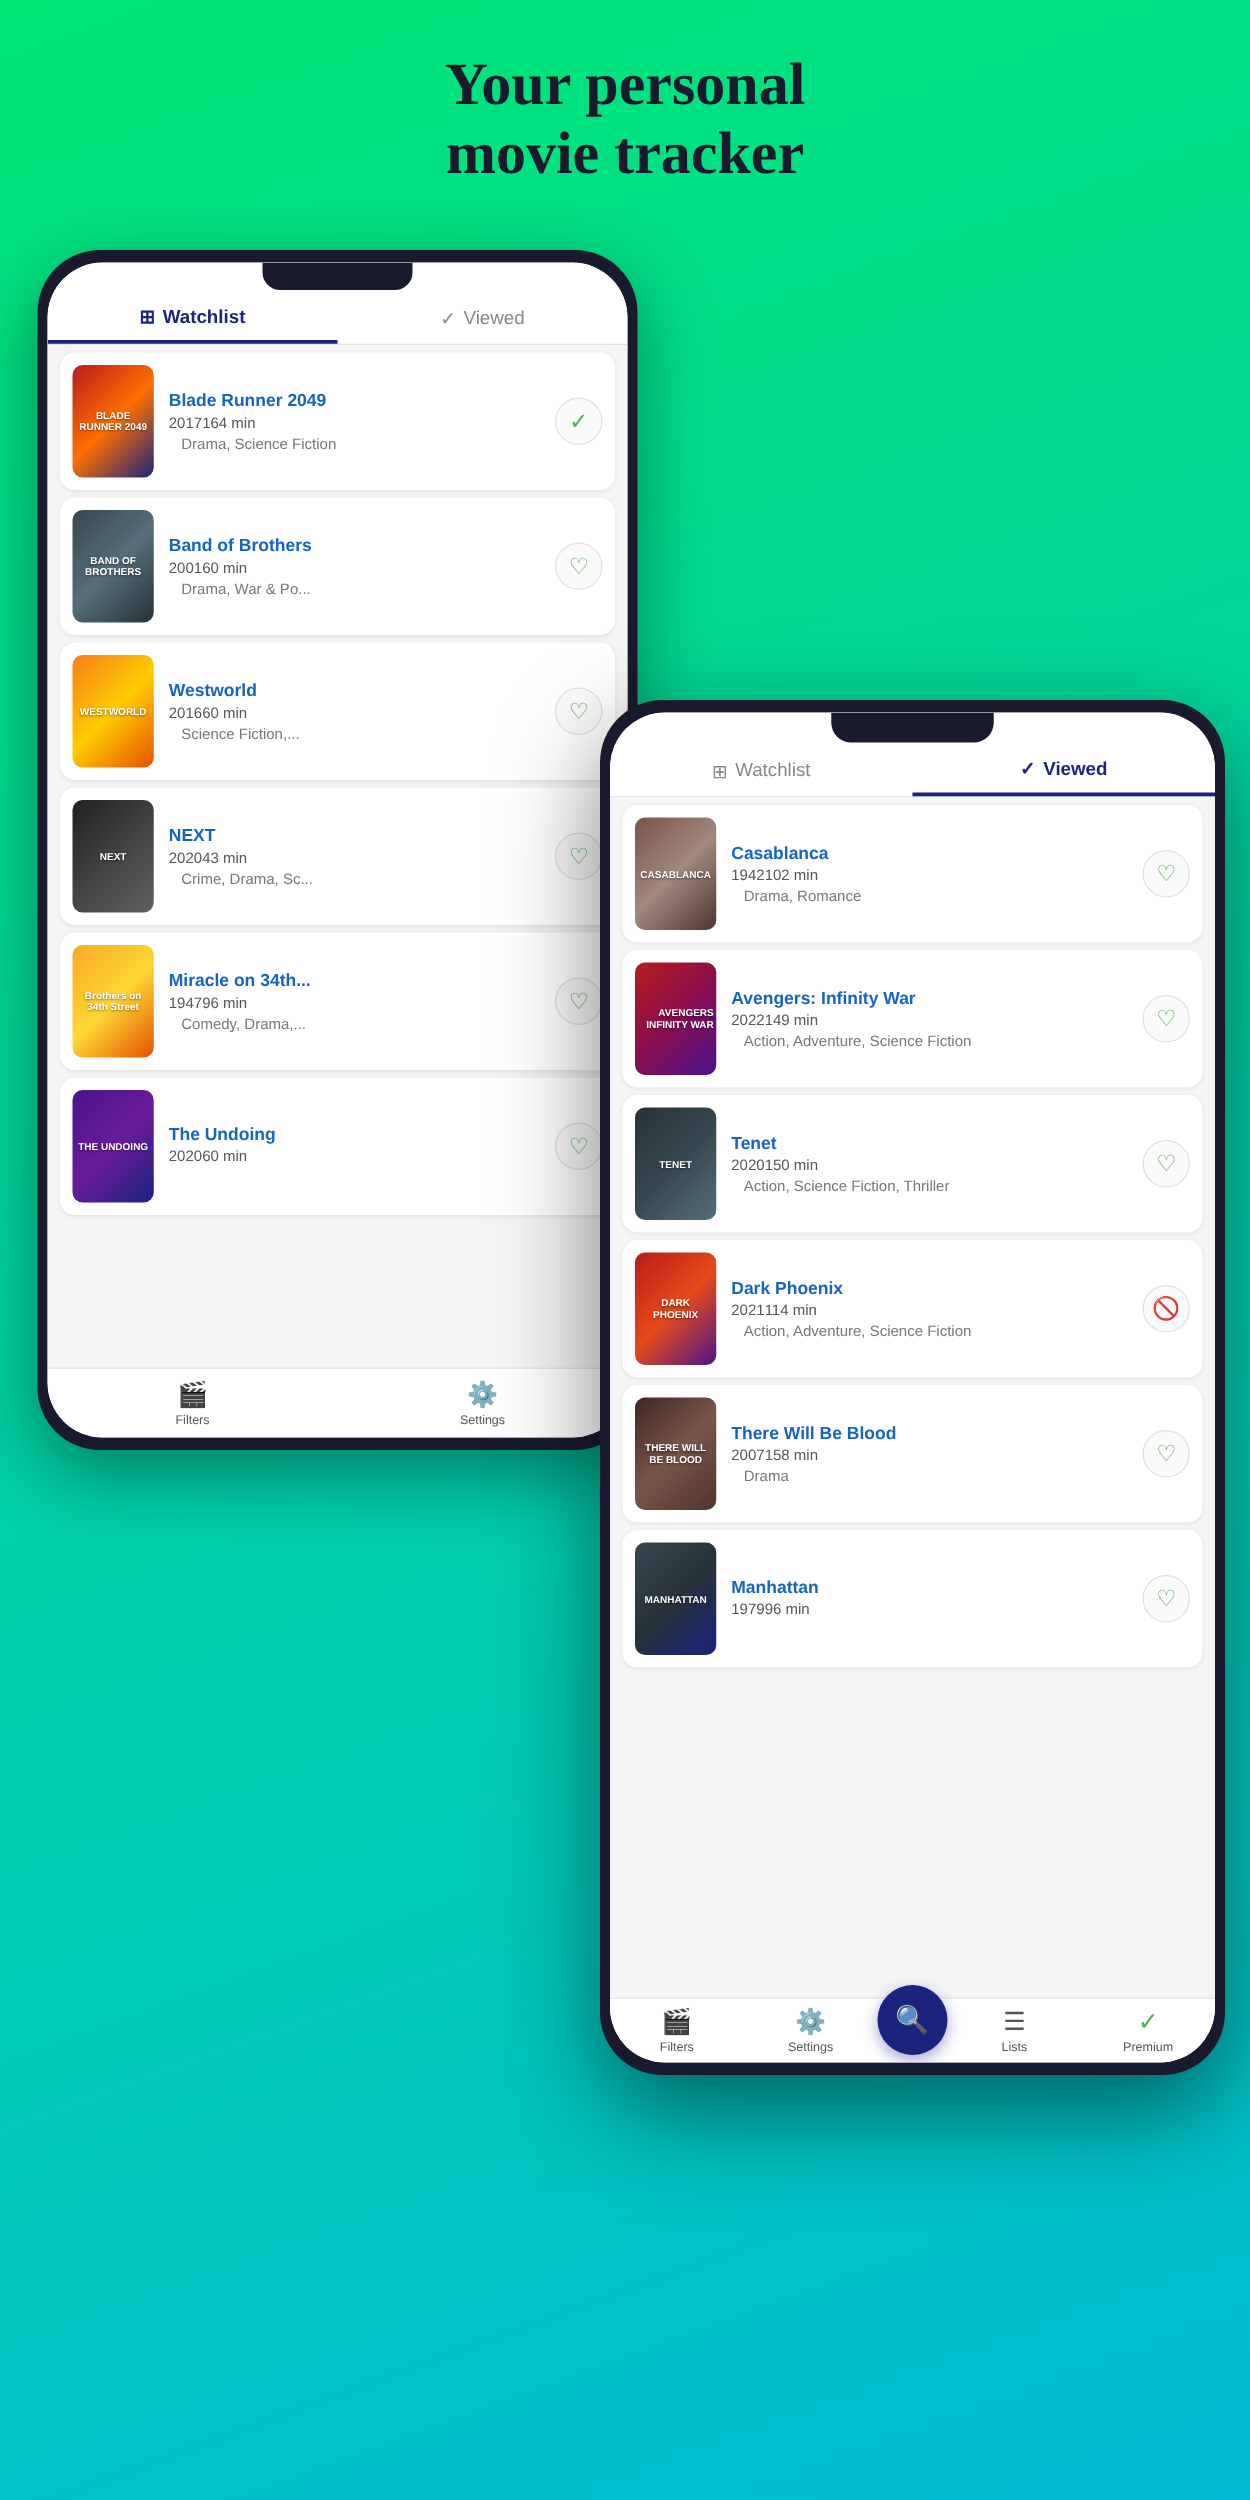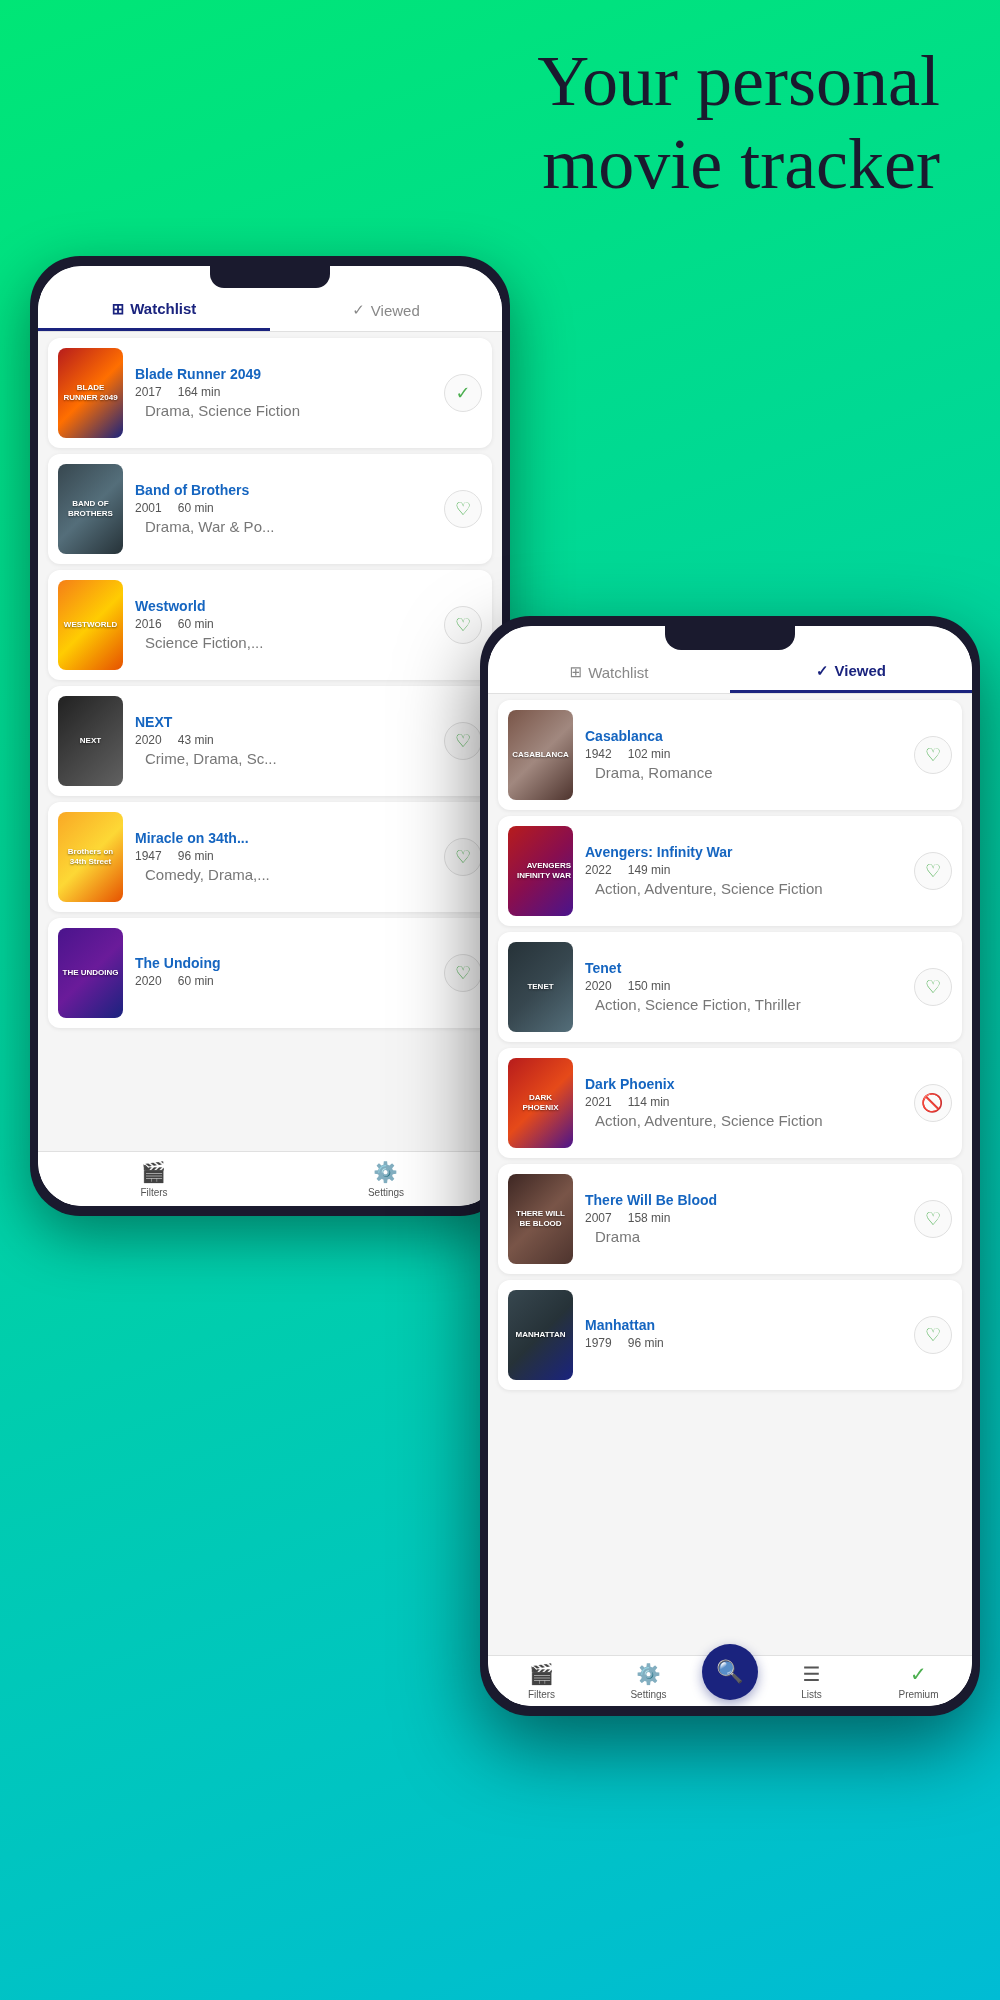--- a/index.html
+++ b/index.html
@@ -11,26 +11,25 @@
       overflow: hidden;
       position: relative;
     }
 
     
     .hero-text {
       text-align: center;
       padding: 40px 60px 20px;
     }
     .hero-text h1 {
-      font-size: 72px;
-      font-weight: 400;
+      font-size: 48px;
+      font-weight: 700;
       color: #1a1a2e;
       line-height: 1.15;
       font-family: Georgia, serif;
-      text-align: right;
     }
 
     
     .phones-area {
       position: relative;
       width: 100%;
       height: 1640px;
       margin-top: 10px;
     }
 
@@ -173,24 +172,23 @@
       font-size: 14px;
       font-weight: 700;
       color: #1565c0;
       margin-bottom: 3px;
     }
     .movie-meta {
       font-size: 12px;
       color: #555;
       margin-bottom: 3px;
       display: flex;
-      gap: 16px;
     }
     .movie-genre {
-      font-size: 15px;
+      font-size: 12px;
       color: #777;
       padding-left: 10px;
     }
     .movie-action {
       width: 38px;
       height: 38px;
       border-radius: 50%;
       border: 1.5px solid #e0e0e0;
       display: flex;
       align-items: center;

